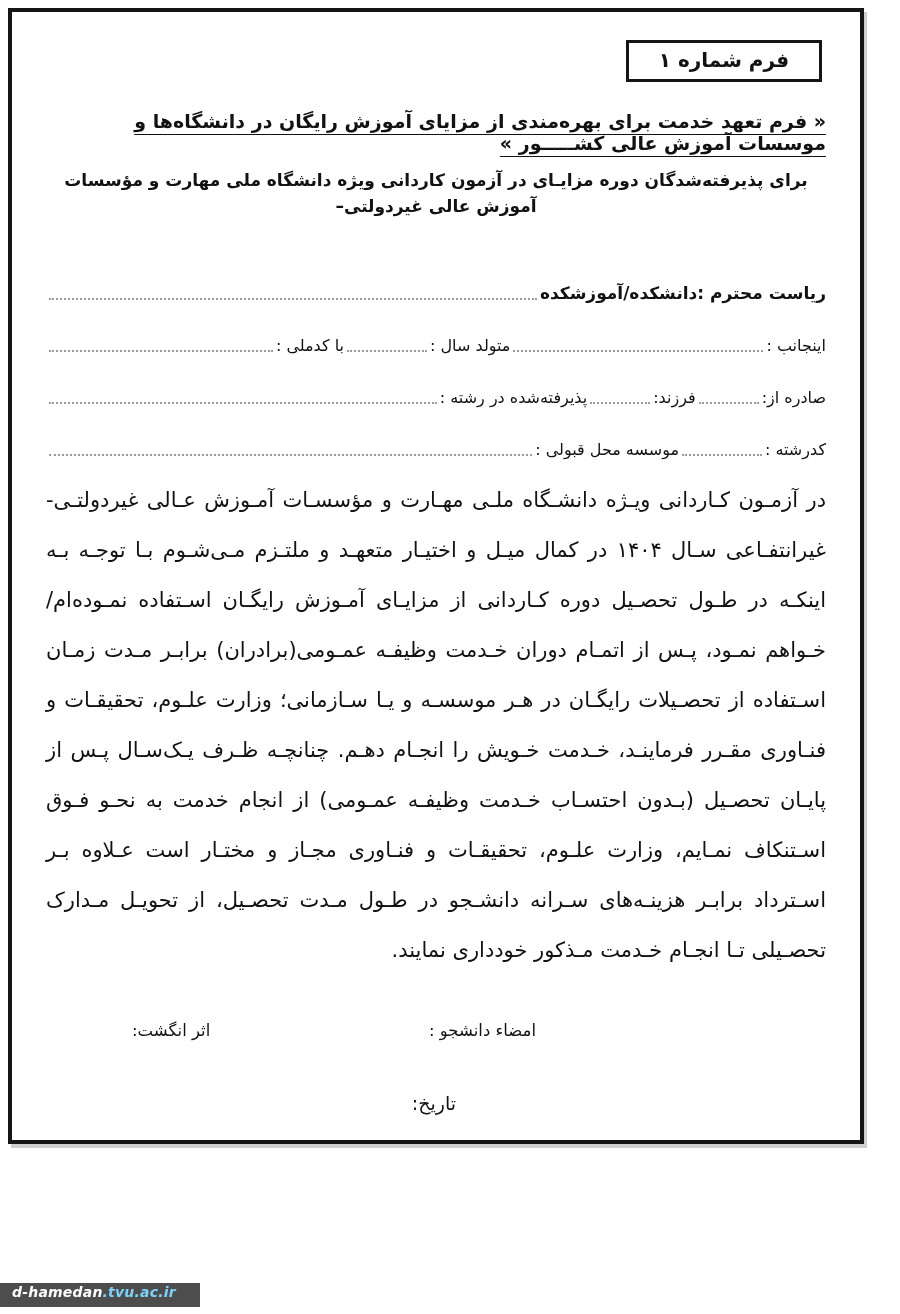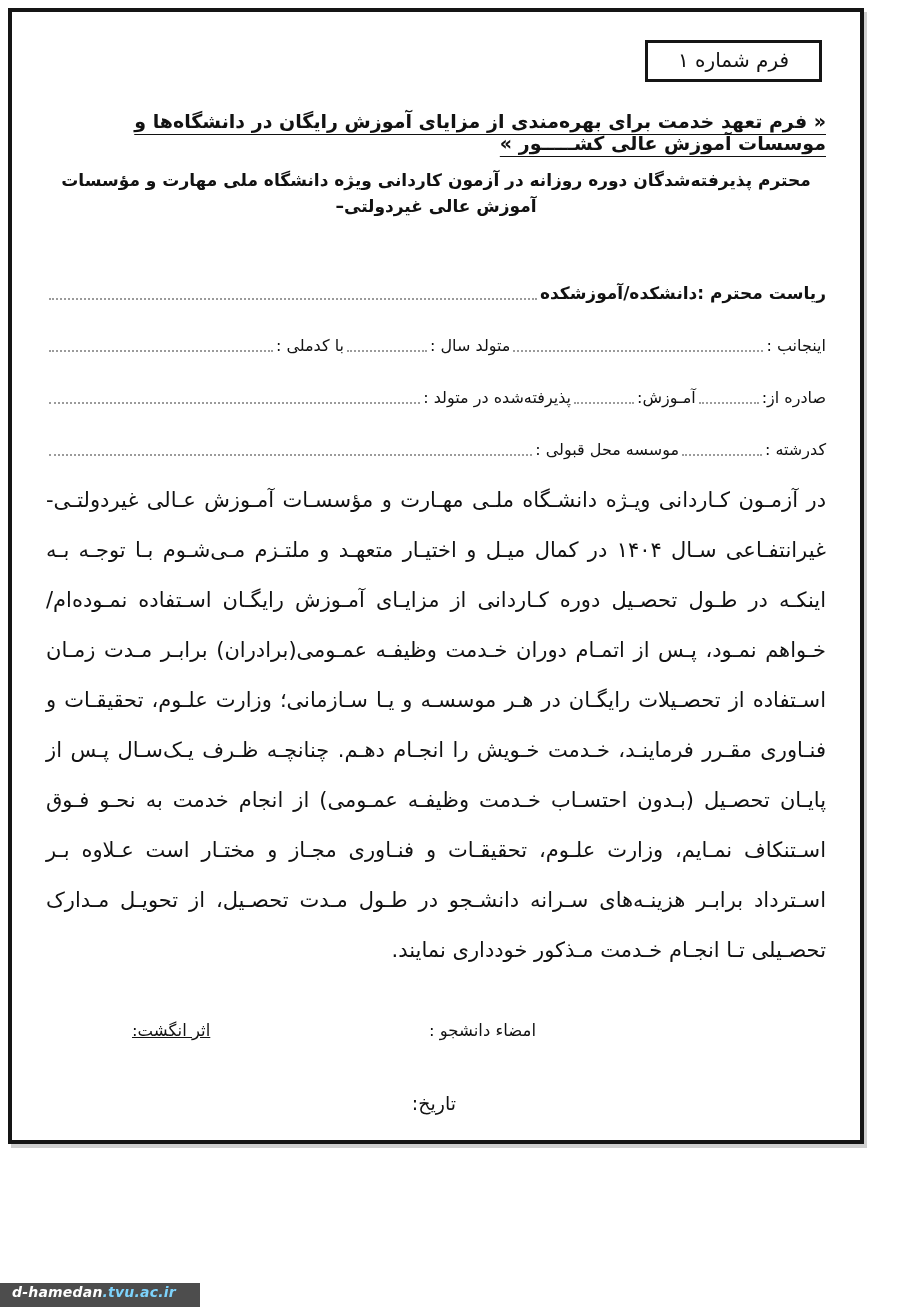--- a/index.html
+++ b/index.html
@@ -9,21 +9,21 @@
     color:#121212;direction:rtl;overflow:hidden;
   }
   .frame{
     position:absolute;top:8px;left:8px;width:856px;height:1136px;
     border:4px solid #151515;box-sizing:border-box;
     box-shadow:3px 4px 0 #cfcfcf;
     padding:26px 34px 0 34px;background:#fff;
   }
   .form-number-box{
     display:inline-block;border:3px solid #151515;
-    padding:5px 30px 7px 30px;font-weight:normal;font-size:20px;
+    padding:5px 30px 7px 30px;font-weight:bold;font-size:20px;
     margin:2px 4px 6px 0;background:#fff;
   }
   .title{
     font-weight:bold;font-size:19px;
     margin-top:22px;text-decoration:underline;
     text-underline-offset:6px;letter-spacing:0;
   }
   .subtitle{
     text-align:center;font-weight:bold;font-size:17px;
     margin-top:14px;line-height:1.5;
@@ -44,21 +44,21 @@
   .w-xl{width:250px;} .w-md{width:80px;} .w-sm{width:60px;}
   .body-text{
     margin-top:16px;font-size:21px;line-height:50px;
     text-align:justify;text-align-last:right;
   }
   .sig-row{
     display:flex;align-items:baseline;margin-top:46px;font-size:16.5px;
   }
   .sig-spacer{width:290px;}
   .sig-student{white-space:nowrap;}
-  .sig-finger{white-space:nowrap;margin-right:auto;margin-left:86px;text-decoration:underline;}
+  .sig-finger{white-space:nowrap;margin-right:auto;margin-left:86px;}
   .date-row{display:flex;align-items:baseline;margin-top:52px;font-size:19px;}
   .date-spacer{width:370px;}
   .footer-bar{
     position:absolute;left:0;bottom:7px;height:24px;min-width:200px;
     background:#4d4d4d;display:flex;align-items:center;
     padding:0 10px 7px 12px;box-sizing:border-box;direction:ltr;
     font-style:italic;font-weight:bold;font-size:14px;letter-spacing:0.2px;
   }
   .domain-white{color:#ffffff;}
   .domain-orange{color:#7dd3fc;}
@@ -69,42 +69,42 @@
 <div class="frame">
 
   <div style="text-align:right;">
     <div class="form-number-box">
       <span>فرم شماره ۱</span>
     </div>
   </div>
 
   <div class="title">« فرم تعهد خدمت برای بهره‌مندی از مزایای آموزش رایگان در دانشگاه‌ها و موسسات آموزش عالی کشـــــور »</div>
 
-  <div class="subtitle">محترم پذیرفته‌شدگان دوره روزانه در آزمون کاردانی ویژه دانشگاه ملی مهارت و مؤسسات آموزش عالی غیردولتی–</div>
+  <div class="subtitle">برای پذیرفته‌شدگان دوره مزایـای در آزمون کاردانی ویژه دانشگاه ملی مهارت و مؤسسات آموزش عالی غیردولتی–</div>
 
   <div class="salutation-row">
     <span class="salutation">ریاست محترم :دانشکده/آموزشکده</span>
     <span class="dots grow"></span>
   </div>
 
   <div class="field-row">
     <span class="field-label">اینجانب :</span>
     <span class="dots w-xl"></span>
     <span class="field-label">متولد سال :</span>
     <span class="dots w-md"></span>
     <span class="field-label">با کدملی :</span>
     <span class="dots grow"></span>
   </div>
 
   <div class="field-row">
     <span class="field-label">صادره از:</span>
     <span class="dots w-sm"></span>
-    <span class="field-label">آمـوزش:</span>
+    <span class="field-label">فرزند:</span>
     <span class="dots w-sm"></span>
-    <span class="field-label">پذیرفته‌شده در متولد :</span>
+    <span class="field-label">پذیرفته‌شده در رشته :</span>
     <span class="dots grow"></span>
   </div>
 
   <div class="field-row">
     <span class="field-label">کدرشته :</span>
     <span class="dots w-md"></span>
     <span class="field-label">موسسه محل قبولی :</span>
     <span class="dots grow"></span>
   </div>
 

